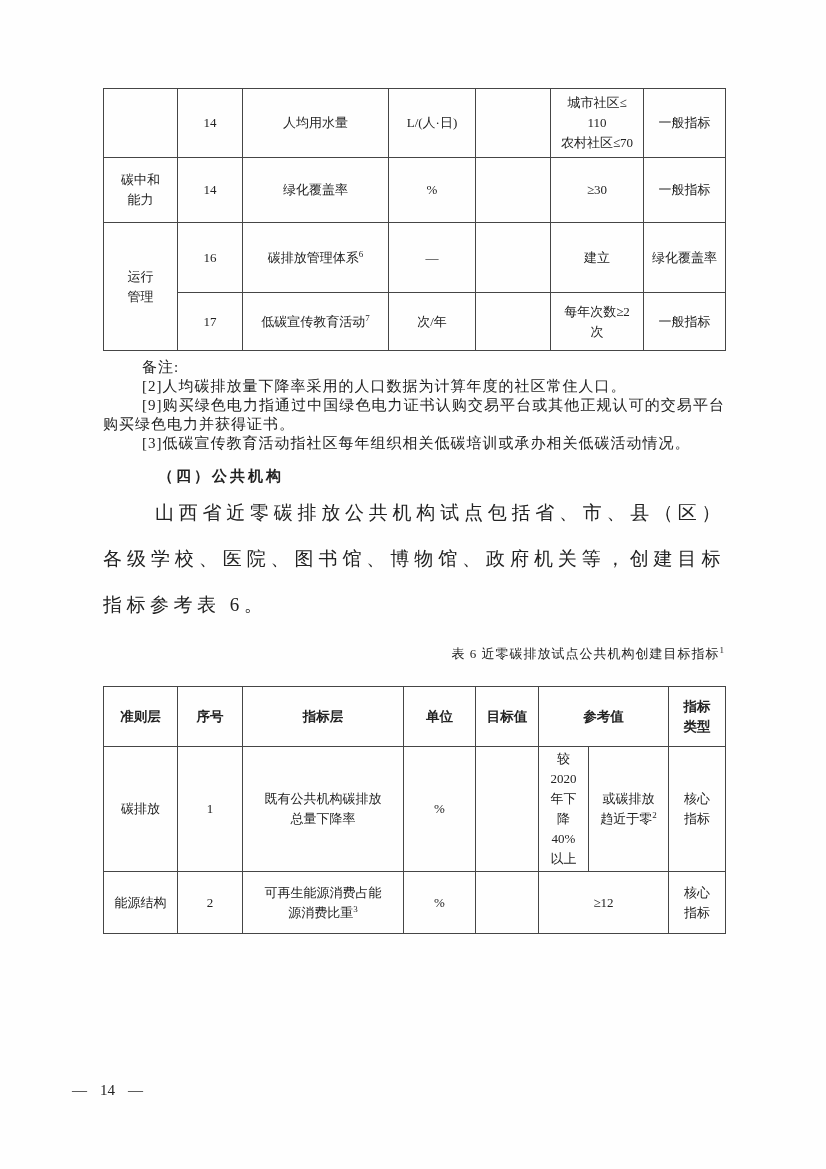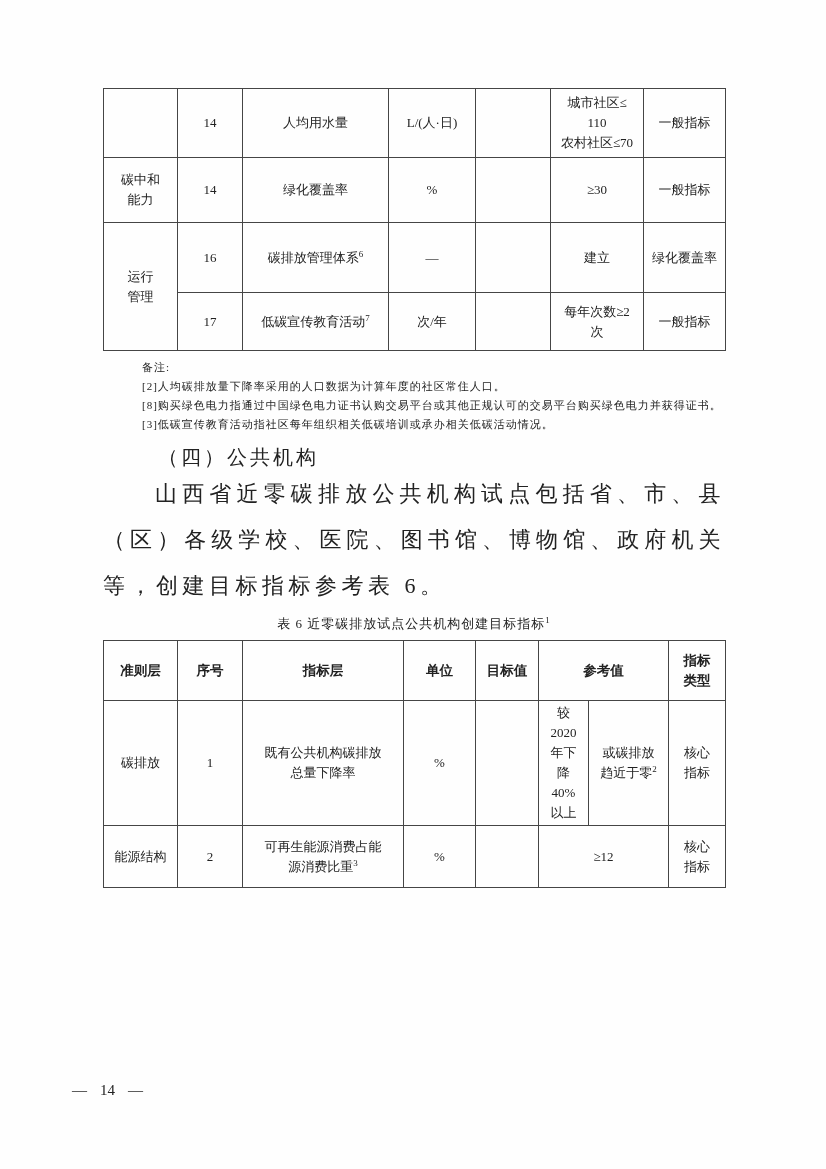--- a/index.html
+++ b/index.html
@@ -29,58 +29,58 @@
     border: 1px solid #454545;
     text-align: center;
     vertical-align: middle;
     font-size: 13px;
     line-height: 20px;
     padding: 2px 6px;
     font-weight: normal;
     overflow: hidden;
   }
   .t1 { margin-top: 88px; }
-  .t6 { margin-top: 8px; }
+  .t6 { margin-top: 24px; }
   .t6 th { font-weight: bold; font-size: 13.5px; }
   .pre { white-space: pre-line; }
   sup {
     font-size: 9px;
     vertical-align: super;
     line-height: 0;
   }
   .notes {
     margin-top: 7px;
-    font-size: 11px;
+    font-size: 15px;
     line-height: 19px;
     letter-spacing: 1px;
     text-align: justify;
   }
   .notes p {
     margin: 0;
     text-indent: 39px;
   }
   .section-heading {
     margin: 11px 0 0 0;
     padding-left: 55px;
-    font-size: 20px;
-    font-weight: normal;
+    font-size: 15px;
+    font-weight: bold;
     letter-spacing: 3px;
     line-height: 24px;
   }
   .body-paragraph {
     margin: 2px 0 0 0;
-    font-size: 22px;
+    font-size: 19px;
     line-height: 46px;
     letter-spacing: 4.5px;
     text-align: justify;
     text-indent: 52px;
   }
   .table-caption {
-    margin-top: 7px;
-    text-align: center;
+    margin-top: 18px;
+    text-align: right;
     font-size: 13px;
     line-height: 16px;
     letter-spacing: 1px;
   }
   .footer {
     position: absolute;
     left: 72px; top: 1081px;
     font-size: 15px;
     line-height: 18px;
     display: flex;
@@ -148,21 +148,21 @@
         <td class="pre">每年次数≥2
 次</td>
         <td>一般指标</td>
       </tr>
     </tbody>
       </table>
 
     <div class="notes">
       <p>备注:</p>
       <p>[2]人均碳排放量下降率采用的人口数据为计算年度的社区常住人口。</p>
-      <p>[8]购买绿色电力指通过中国绿色电力证书认购交易平台或其他正规认可的交易平台购买绿色电力并获得证书。</p>
+      <p>[9]购买绿色电力指通过中国绿色电力证书认购交易平台或其他正规认可的交易平台购买绿色电力并获得证书。</p>
       <p>[3]低碳宣传教育活动指社区每年组织相关低碳培训或承办相关低碳活动情况。</p>
     </div>
 
     <h3 class="section-heading">（四）公共机构</h3>
 
     <p class="body-paragraph">山西省近零碳排放公共机构试点包括省、市、县（区）各级学校、医院、图书馆、博物馆、政府机关等，创建目标指标参考表 6。</p>
 
     <div class="table-caption">
       <span>表 6 近零碳排放试点公共机构创建目标指标</span><sup>1</sup>
     </div>

